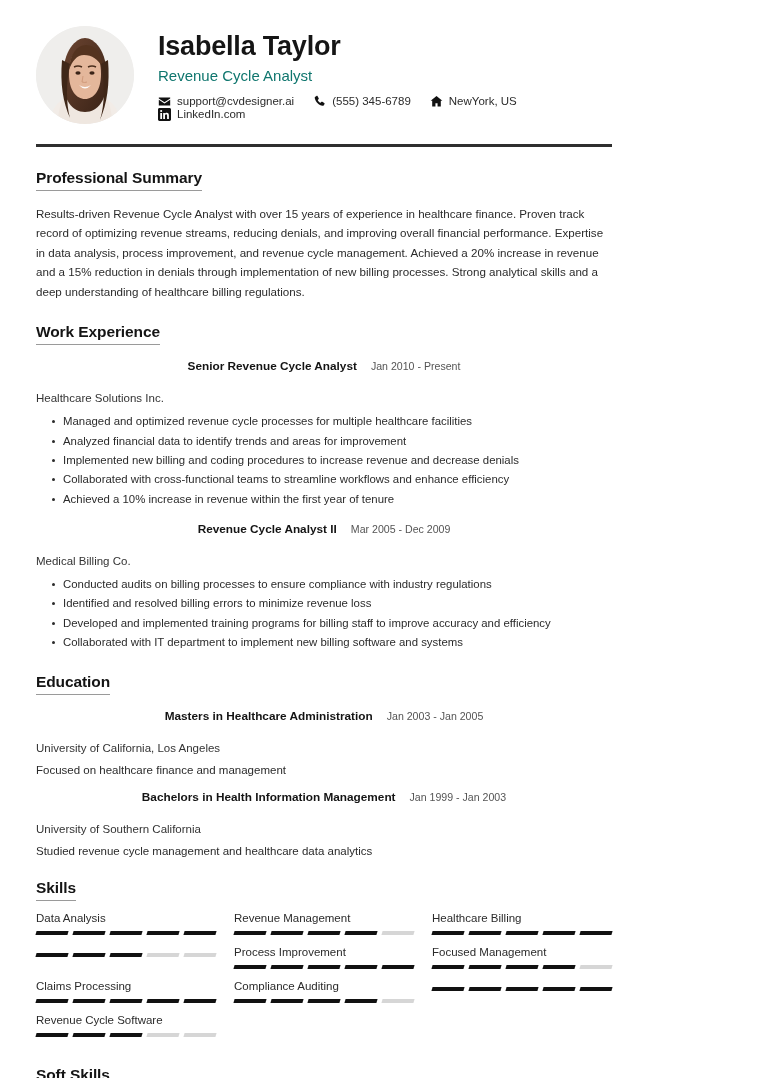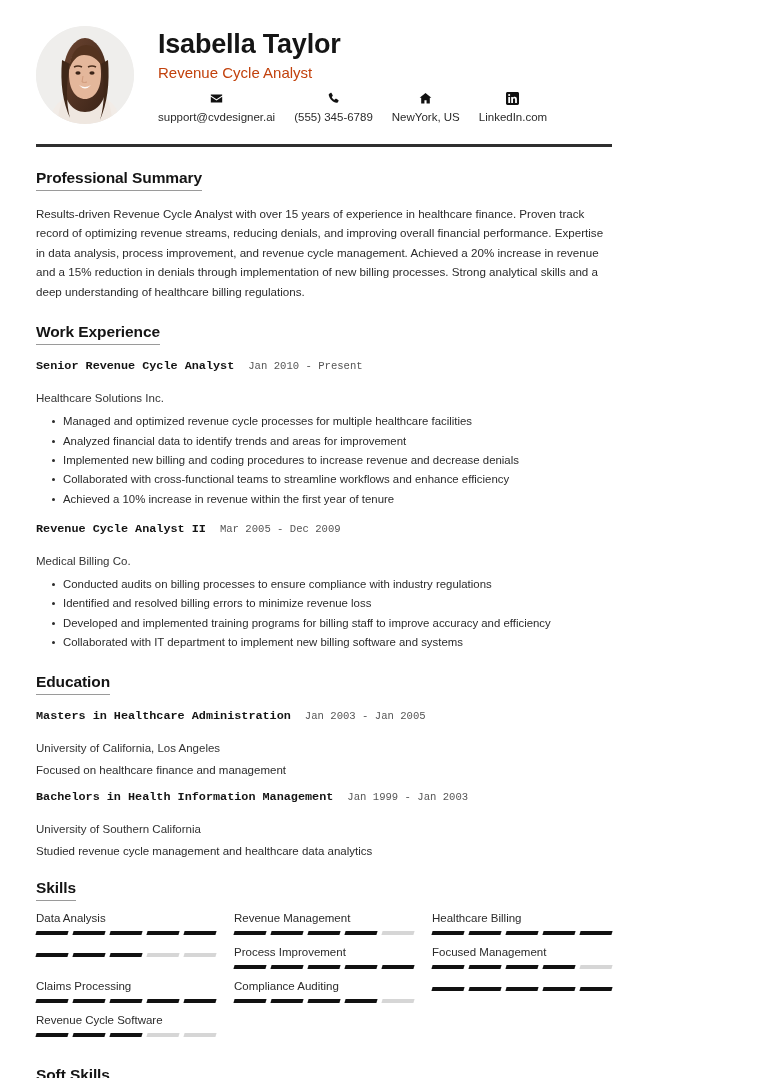--- a/index.html
+++ b/index.html
@@ -20,29 +20,29 @@
     background: #efeeec; flex: 0 0 98px;
     overflow: hidden; position: relative;
   }
   .avatar svg { display: block; width: 100%; height: 100%; }
   .header-text { padding-top: 2px; }
   .full-name {
     font-size: 27px; font-weight: 700; letter-spacing: -0.2px;
     color: #151515; line-height: 1.15;
   }
   .job-title {
-    font-size: 15px; color: #c2410c; margin-top: 4px; font-weight: 400;
+    font-size: 15px; color: #0f766e; margin-top: 4px; font-weight: 400;
   }
   .contacts {
     display: flex; align-items: center; flex-wrap: wrap;
     margin-top: 11px; gap: 0;
   }
   .contact {
     display: flex; align-items: center; gap: 6px;
-    font-size: 11.5px; color: #2b2b2b; margin-right: 19px; flex-direction: column;
+    font-size: 11.5px; color: #2b2b2b; margin-right: 19px;
   }
   .contact .ic { display: inline-flex; align-items: center; }
   .contact .ic svg { display: block; fill: #111111; }
 
   .header-rule {
     height: 3px; background: #2f2f2f; margin-top: 20px; width: 100%;
   }
 
   
   .section { margin-top: 22px; }
@@ -56,21 +56,21 @@
   .heading-wrap { display: inline-block; }
 
   .summary-text {
     font-size: 11.6px; line-height: 1.68; color: #2b2b2b;
     margin-top: 13px; text-align: left;
   }
 
   
   .entry { margin-top: 14px; }
   .entry-top {
-    display: flex; justify-content: flex-start; align-items: baseline; font-family: Liberation Mono, monospace;
+    display: flex; justify-content: center; align-items: baseline;
   }
   .entry-title { font-size: 11.8px; font-weight: 700; color: #141414; }
   .entry-date { font-size: 10.6px; color: #555555; white-space: nowrap; padding-left: 14px; }
   .entry-sub { font-size: 11.5px; color: #333333; margin-top: 19px; }
   .bullets { list-style: none; margin-top: 9px; }
   .bullets li {
     position: relative; padding-left: 27px; font-size: 11.4px;
     color: #2b2b2b; line-height: 1.52; margin-bottom: 2px;
   }
   .bullets li::before {

